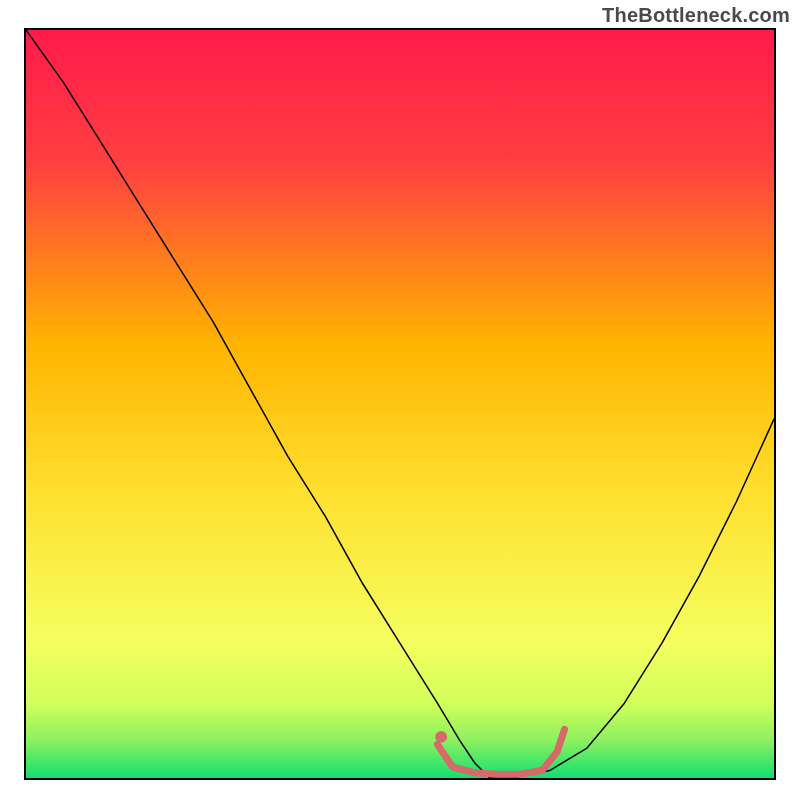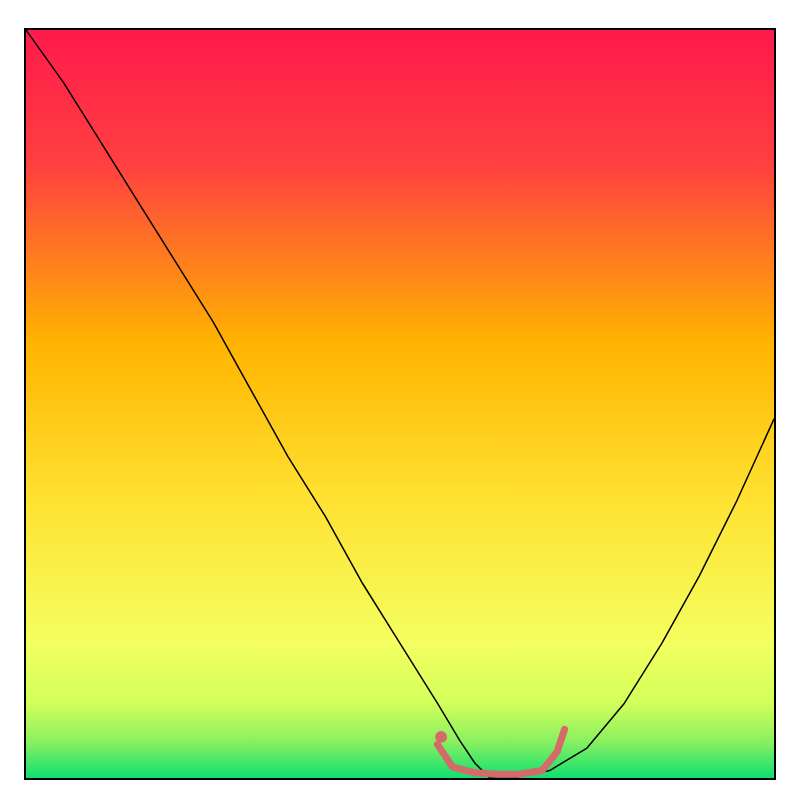--- a/index.html
+++ b/index.html
@@ -37,20 +37,21 @@
     inset: 0;
     width: 100%;
     height: 100%;
   }
 </style>
 </head>
 <body>
 
 <div class="canvas">
 
+  <div class="watermark">TheBottleneck.com</div>
 
   <div class="plot-frame">
     <svg class="gradient-bg" viewBox="0 0 100 100" preserveAspectRatio="none">
       <defs>
         <linearGradient id="bg" x1="0" y1="0" x2="0" y2="1">
           <stop offset="0%" stop-color="#ff1a4b"></stop>
           <stop offset="18%" stop-color="#ff4040"></stop>
           <stop offset="42%" stop-color="#ffb400"></stop>
           <stop offset="62%" stop-color="#ffe030"></stop>
           <stop offset="82%" stop-color="#f4ff60"></stop>

